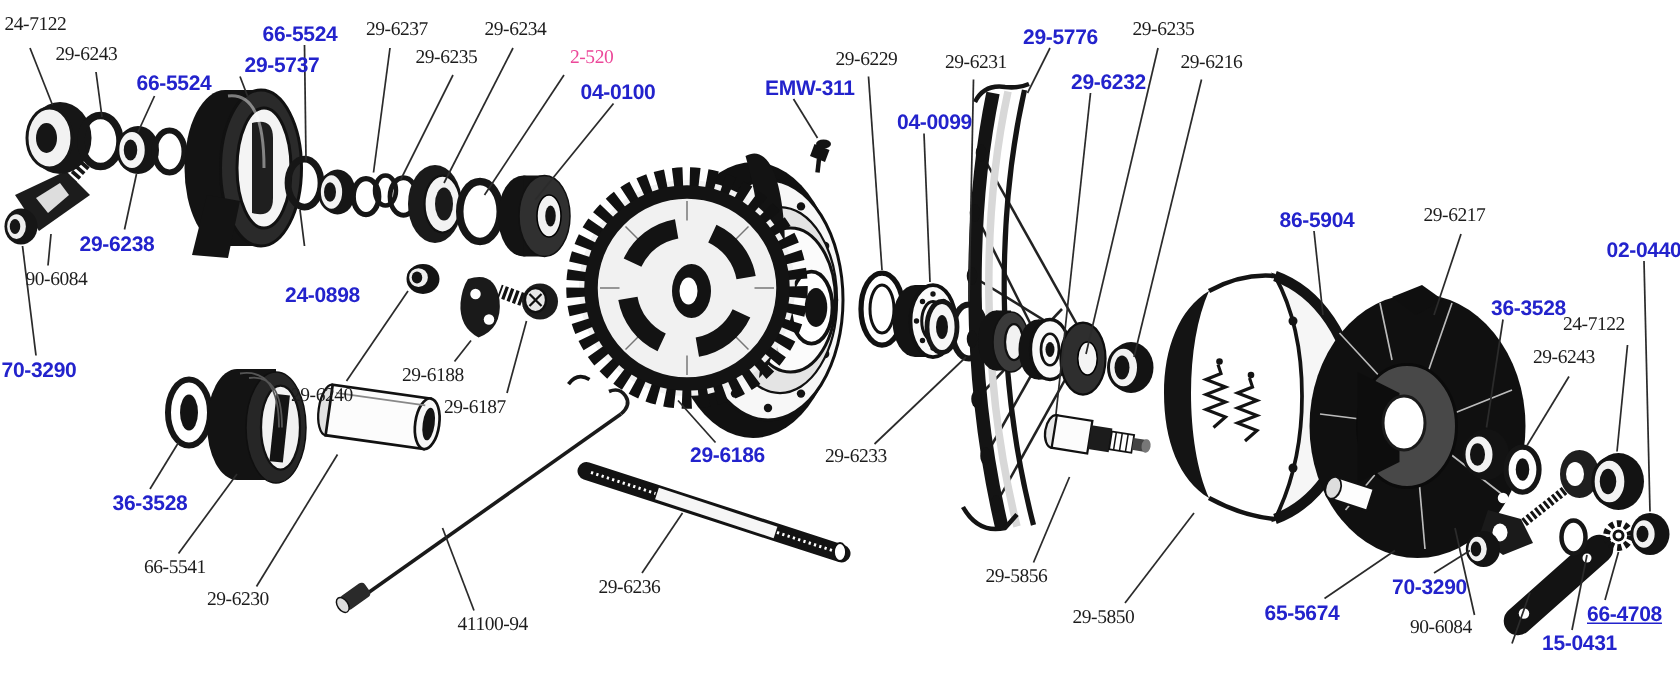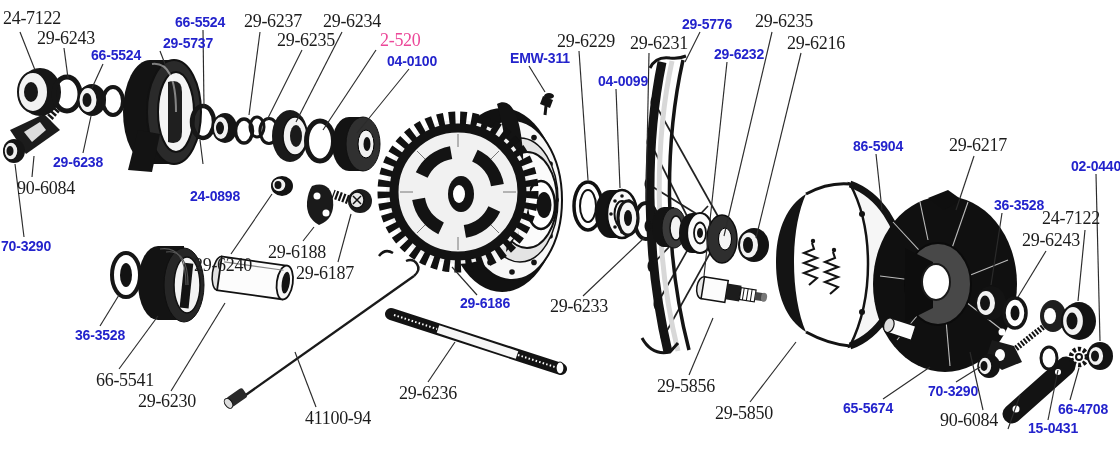--- a/index.html
+++ b/index.html
@@ -2,21 +2,21 @@
 <html><head>
 <meta charset="utf-8">
 <style>
   html,body{margin:0;padding:0;}
   body{width:1120px;height:449px;overflow:hidden;background:#fff;
        font-family:"Liberation Sans",sans-serif;}
   #stage{position:relative;width:1120px;height:449px;background:#fff;}
   #art{position:absolute;left:0;top:0;}
   #labels{position:absolute;left:0;top:0;width:100%;height:100%;}
   .lbl{position:absolute;white-space:nowrap;line-height:1;user-select:none;}
-  .lbl.black{font-family:"Liberation Serif",serif;font-size:18px;letter-spacing:-0.3px;}
+  .lbl.black{font-family:"Liberation Serif",serif;font-size:13px;letter-spacing:-0.3px;}
   .lbl.blue{font-family:"Liberation Sans",sans-serif;font-size:14px;font-weight:bold;letter-spacing:-0.2px;}
   .leader{stroke:#2b2b2b;stroke-width:1.15;}
 </style>
 </head>
 <body>
 
 <div id="stage" style="background: rgb(255, 255, 255);">
 
 <svg id="art" width="1120" height="449" viewBox="0 0 1120 449">
 
@@ -450,15 +450,15 @@
       <div class="lbl blue" style="left: 75px; top: 328px; color: rgb(35, 35, 204);">36-3528</div>
       <div class="lbl black" style="left: 305px; top: 409px; color: rgb(28, 28, 28);">41100-94</div>
       <div class="lbl black" style="left: 399px; top: 384px; color: rgb(28, 28, 28);">29-6236</div>
       <div class="lbl black" style="left: 657px; top: 377px; color: rgb(28, 28, 28);">29-5856</div>
       <div class="lbl black" style="left: 715px; top: 404px; color: rgb(28, 28, 28);">29-5850</div>
       <div class="lbl blue" style="left: 843px; top: 401px; color: rgb(35, 35, 204);">65-5674</div>
       <div class="lbl blue" style="left: 928px; top: 384px; color: rgb(35, 35, 204);">70-3290</div>
       <div class="lbl black" style="left: 940px; top: 411px; color: rgb(28, 28, 28);">90-6084</div>
       <div class="lbl black" style="left: 972px; top: 430px; color: rgb(28, 28, 28); margin-top: 36px;">29-6241</div>
       <div class="lbl blue" style="left: 1028px; top: 421px; color: rgb(35, 35, 204);">15-0431</div>
-      <div class="lbl blue" style="left: 1058px; top: 402px; color: rgb(35, 35, 204);">66-4708</div>
+      <div class="lbl blue" style="left: 1058px; top: 402px; color: rgb(35, 35, 204); text-decoration: underline;">66-4708</div>
     </div>
 </div>
 
 </body></html>

